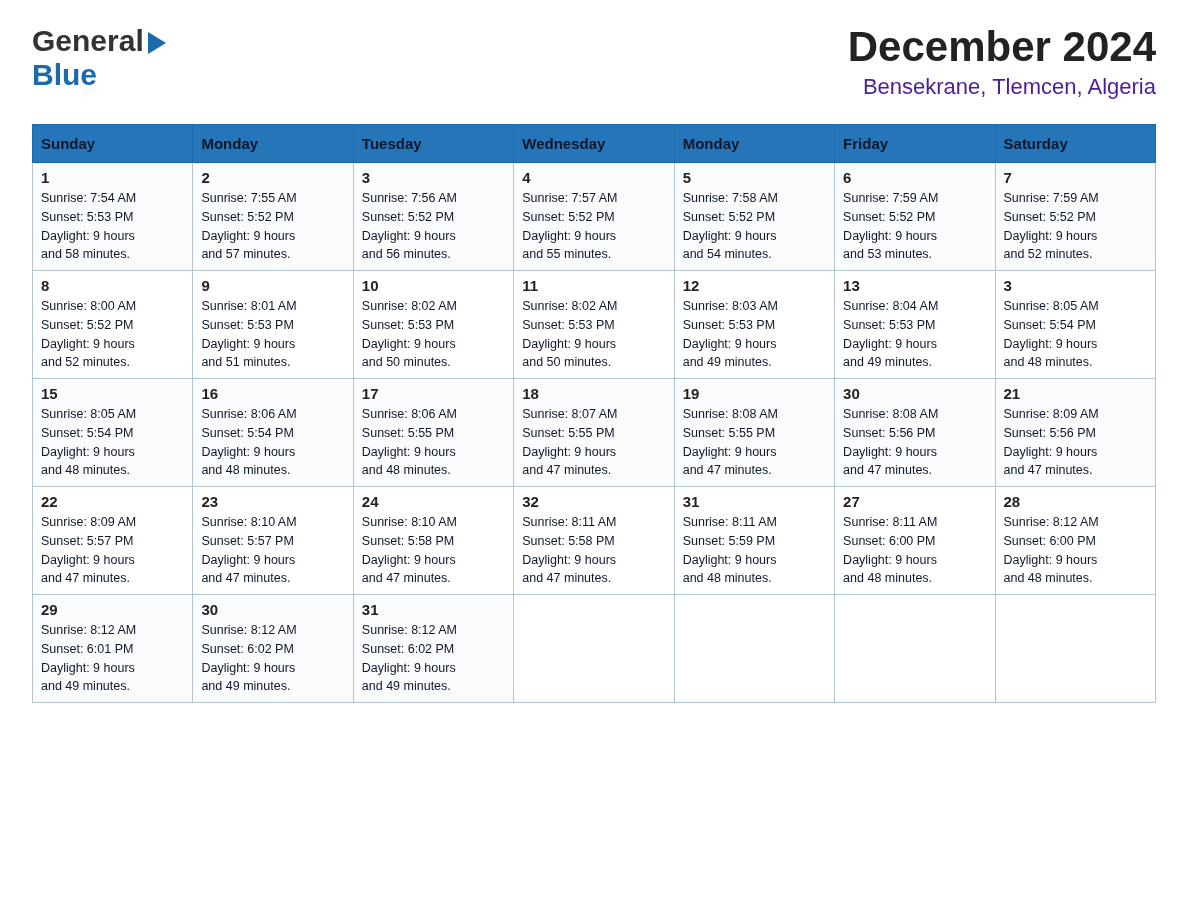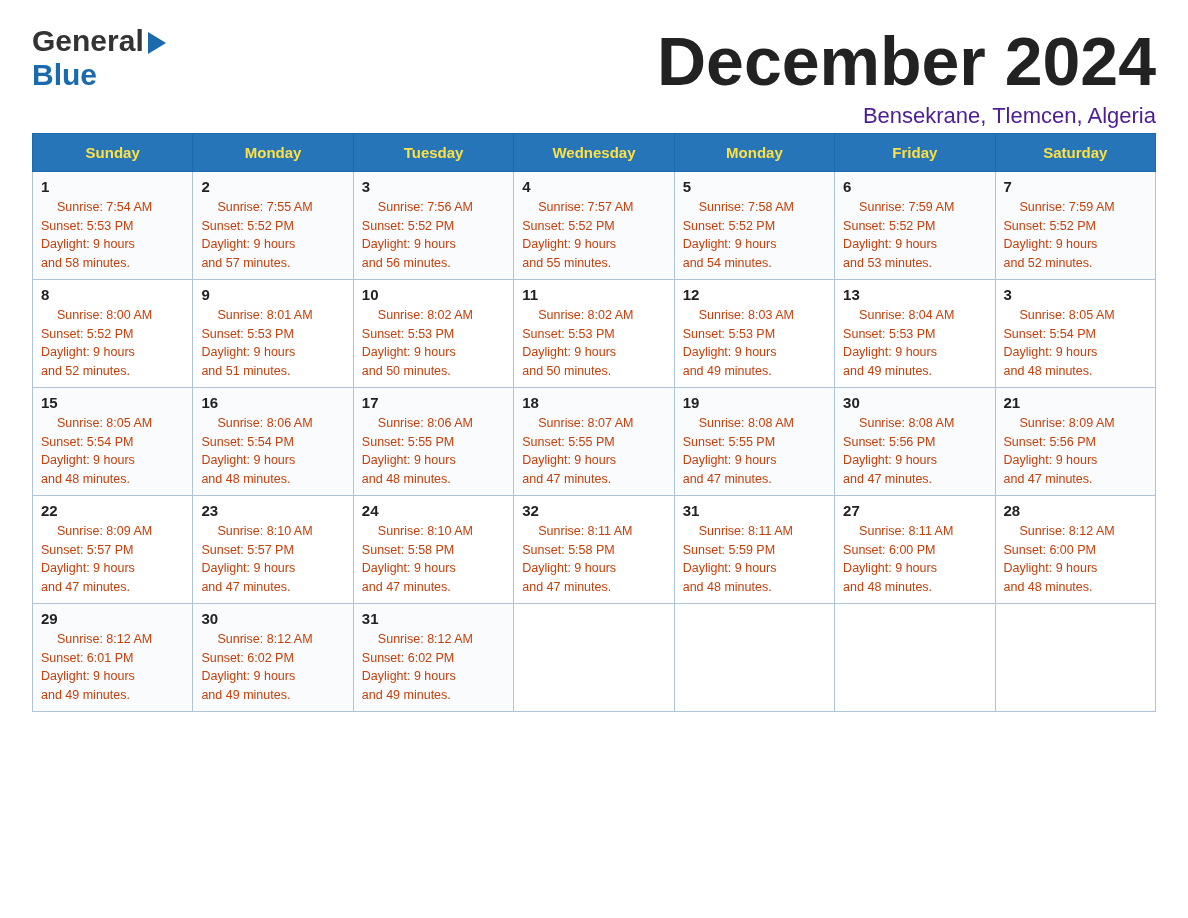--- a/index.html
+++ b/index.html
@@ -7,79 +7,78 @@
       font-family: Arial, sans-serif;
       background: #fff;
       padding: 24px 32px;
       width: 1188px;
       min-height: 918px;
     }
     .header {
       display: flex;
       justify-content: space-between;
       align-items: flex-start;
-      margin-bottom: 4px;
+      margin-bottom: 24px;
     }
     .logo {
       display: flex;
       flex-direction: column;
       align-items: flex-start;
     }
     .logo-line {
       display: flex;
       align-items: center;
     }
     .title-block {
       text-align: right;
     }
     .title-block h1 {
-      font-size: 68px;
+      font-size: 42px;
       font-weight: bold;
       color: #222;
       line-height: 1.1;
     }
     .title-block h2 {
       font-size: 22px;
       font-weight: normal;
       color: #4c1d95;
       margin-top: 4px;
     }
     table {
       width: 100%;
       border-collapse: collapse;
       table-layout: fixed;
     }
     thead tr th {
       background-color: #2575b8;
-      color: #fde047;
+      color: #0f172a;
       font-size: 15px;
       font-weight: bold;
       padding: 10px 8px;
-      text-align: center;
+      text-align: left;
       border: 1px solid #1a6aad;
     }
     tbody tr td {
       border: 1px solid #b0c4d8;
       vertical-align: top;
       padding: 6px 8px;
       font-size: 13px;
       color: #222;
       height: 100px;
     }
     tbody tr td .day-num {
       font-size: 15px;
       font-weight: bold;
       display: block;
       margin-bottom: 3px;
     }
     tbody tr td .day-info {
       font-size: 12.5px;
       line-height: 1.5;
-      color: #c2410c;
-      margin-left: 16px;
+      color: #0f172a;
     }
     tbody tr:nth-child(odd) td {
       background: #f9fbfd;
     }
     tbody tr:nth-child(even) td {
       background: #fff;
     }
     .empty-cell {
       background: #fff !important;
     }

